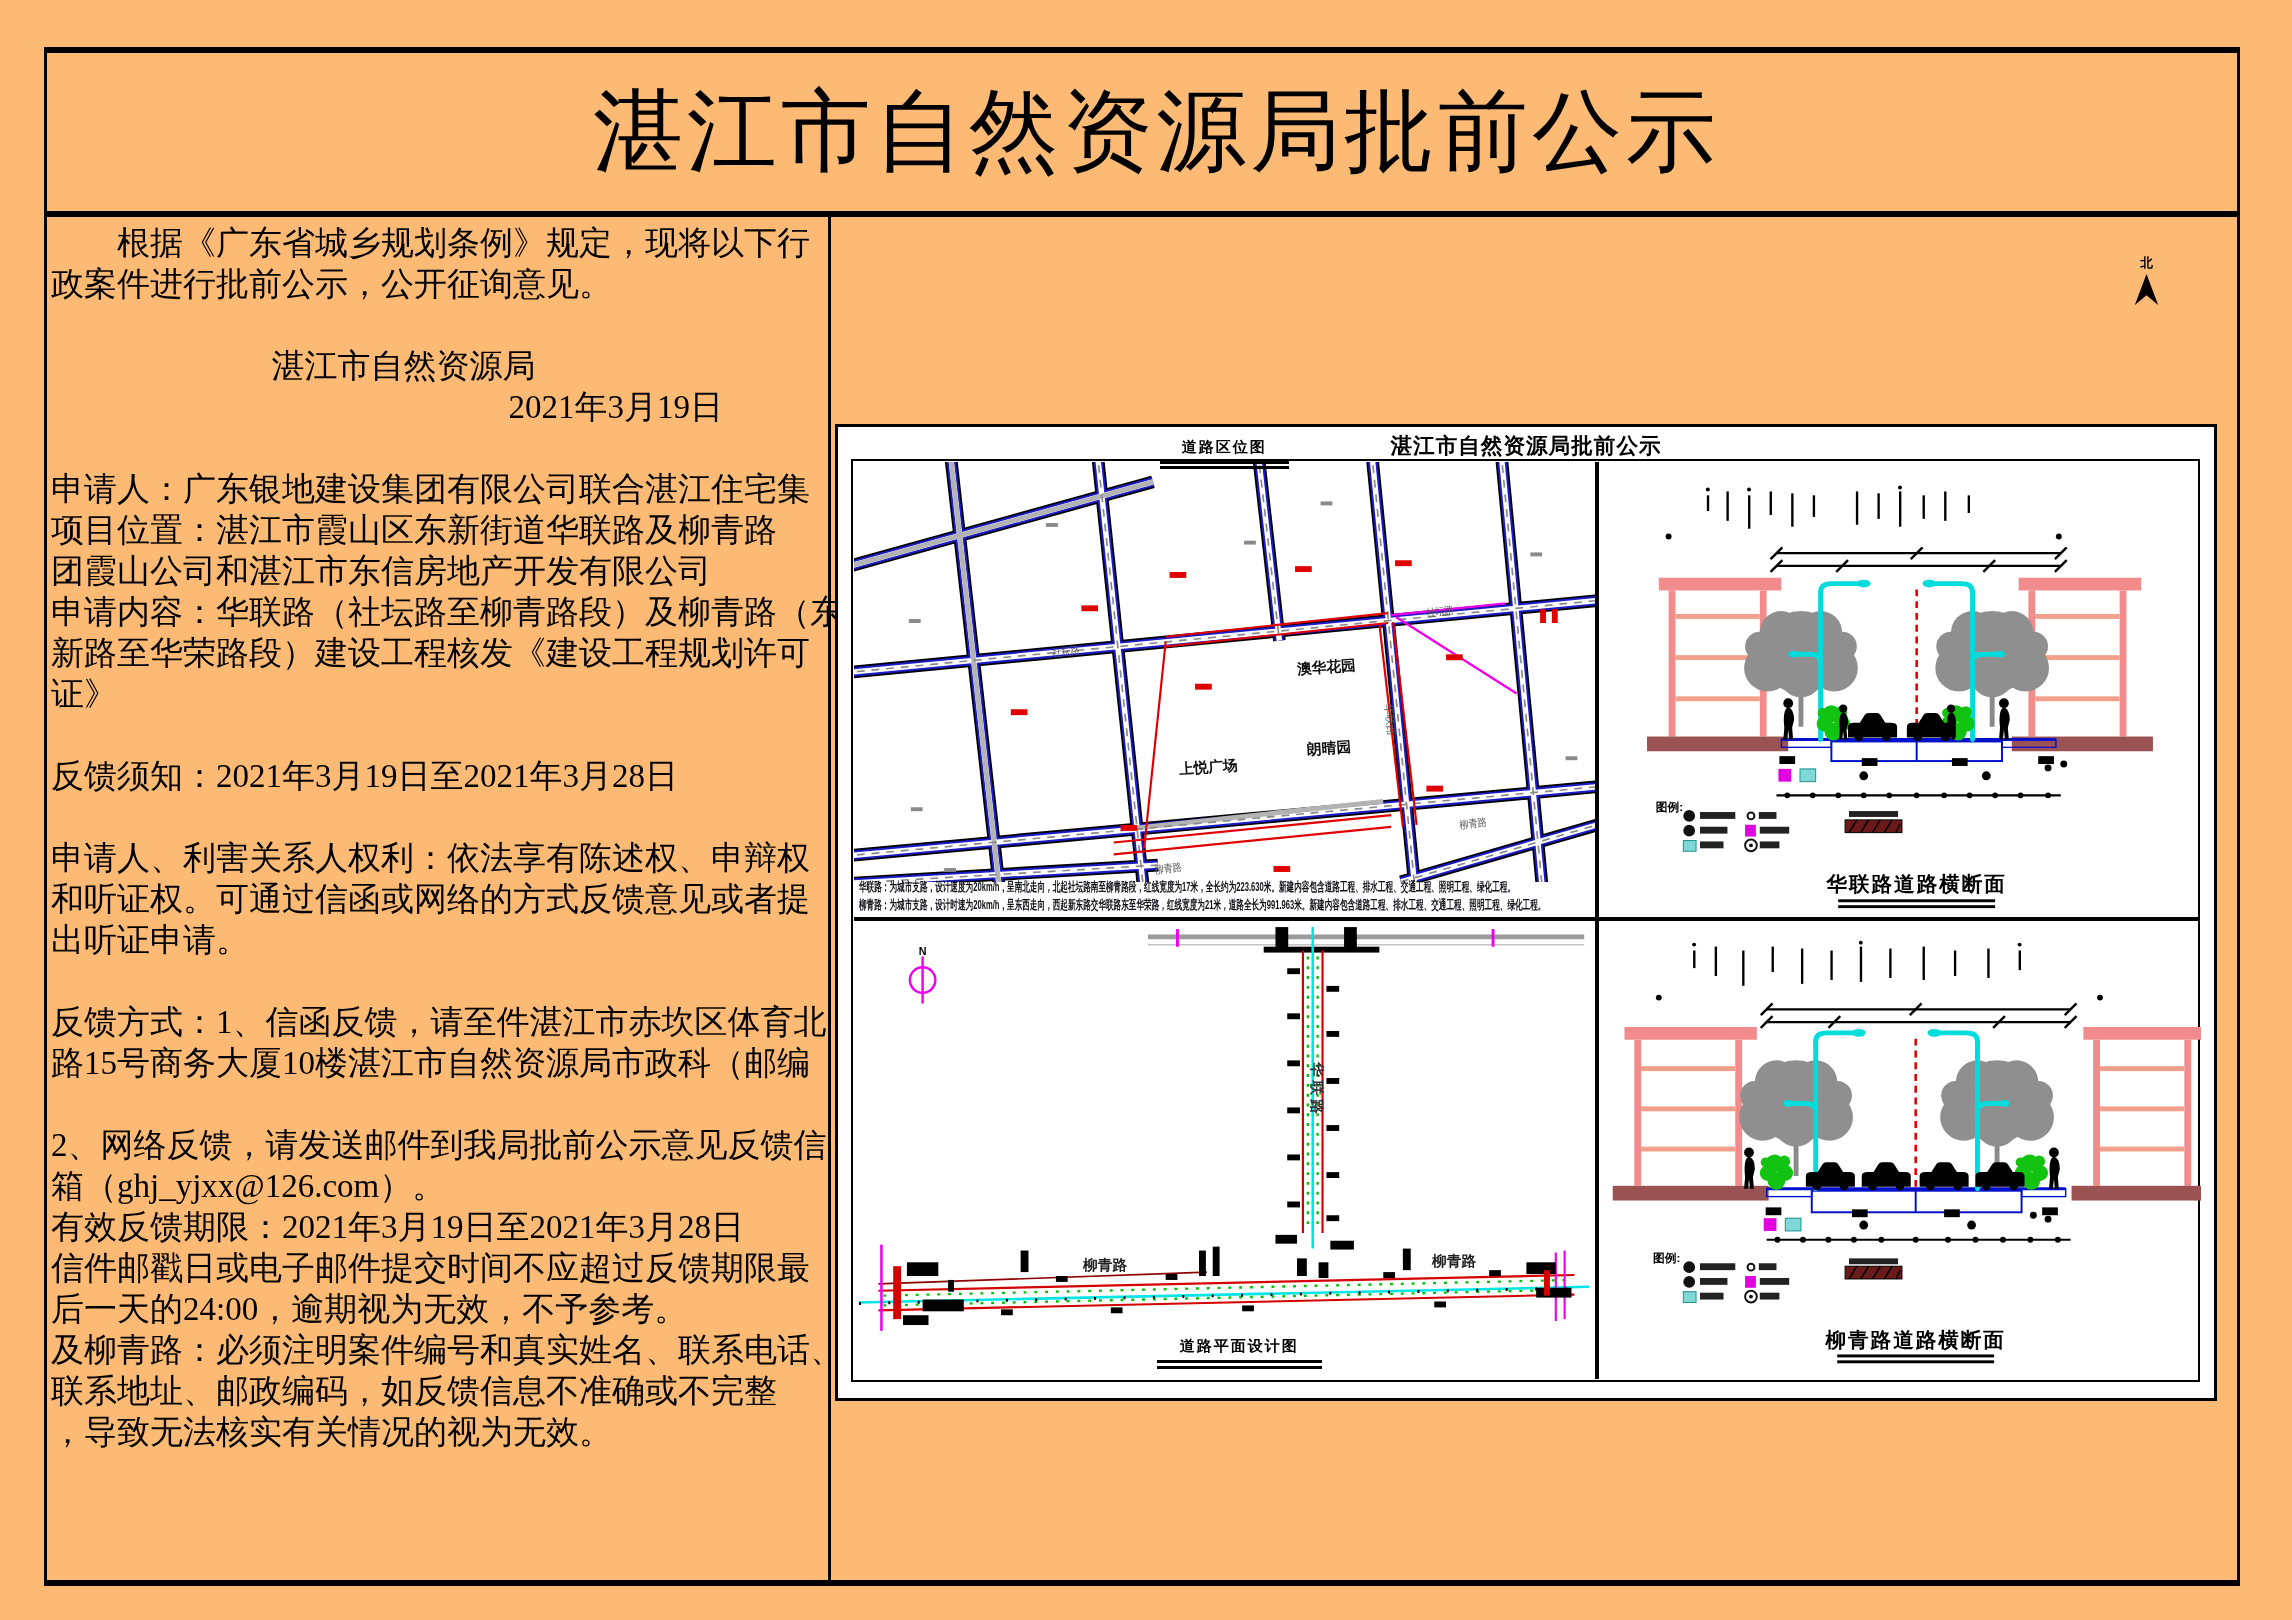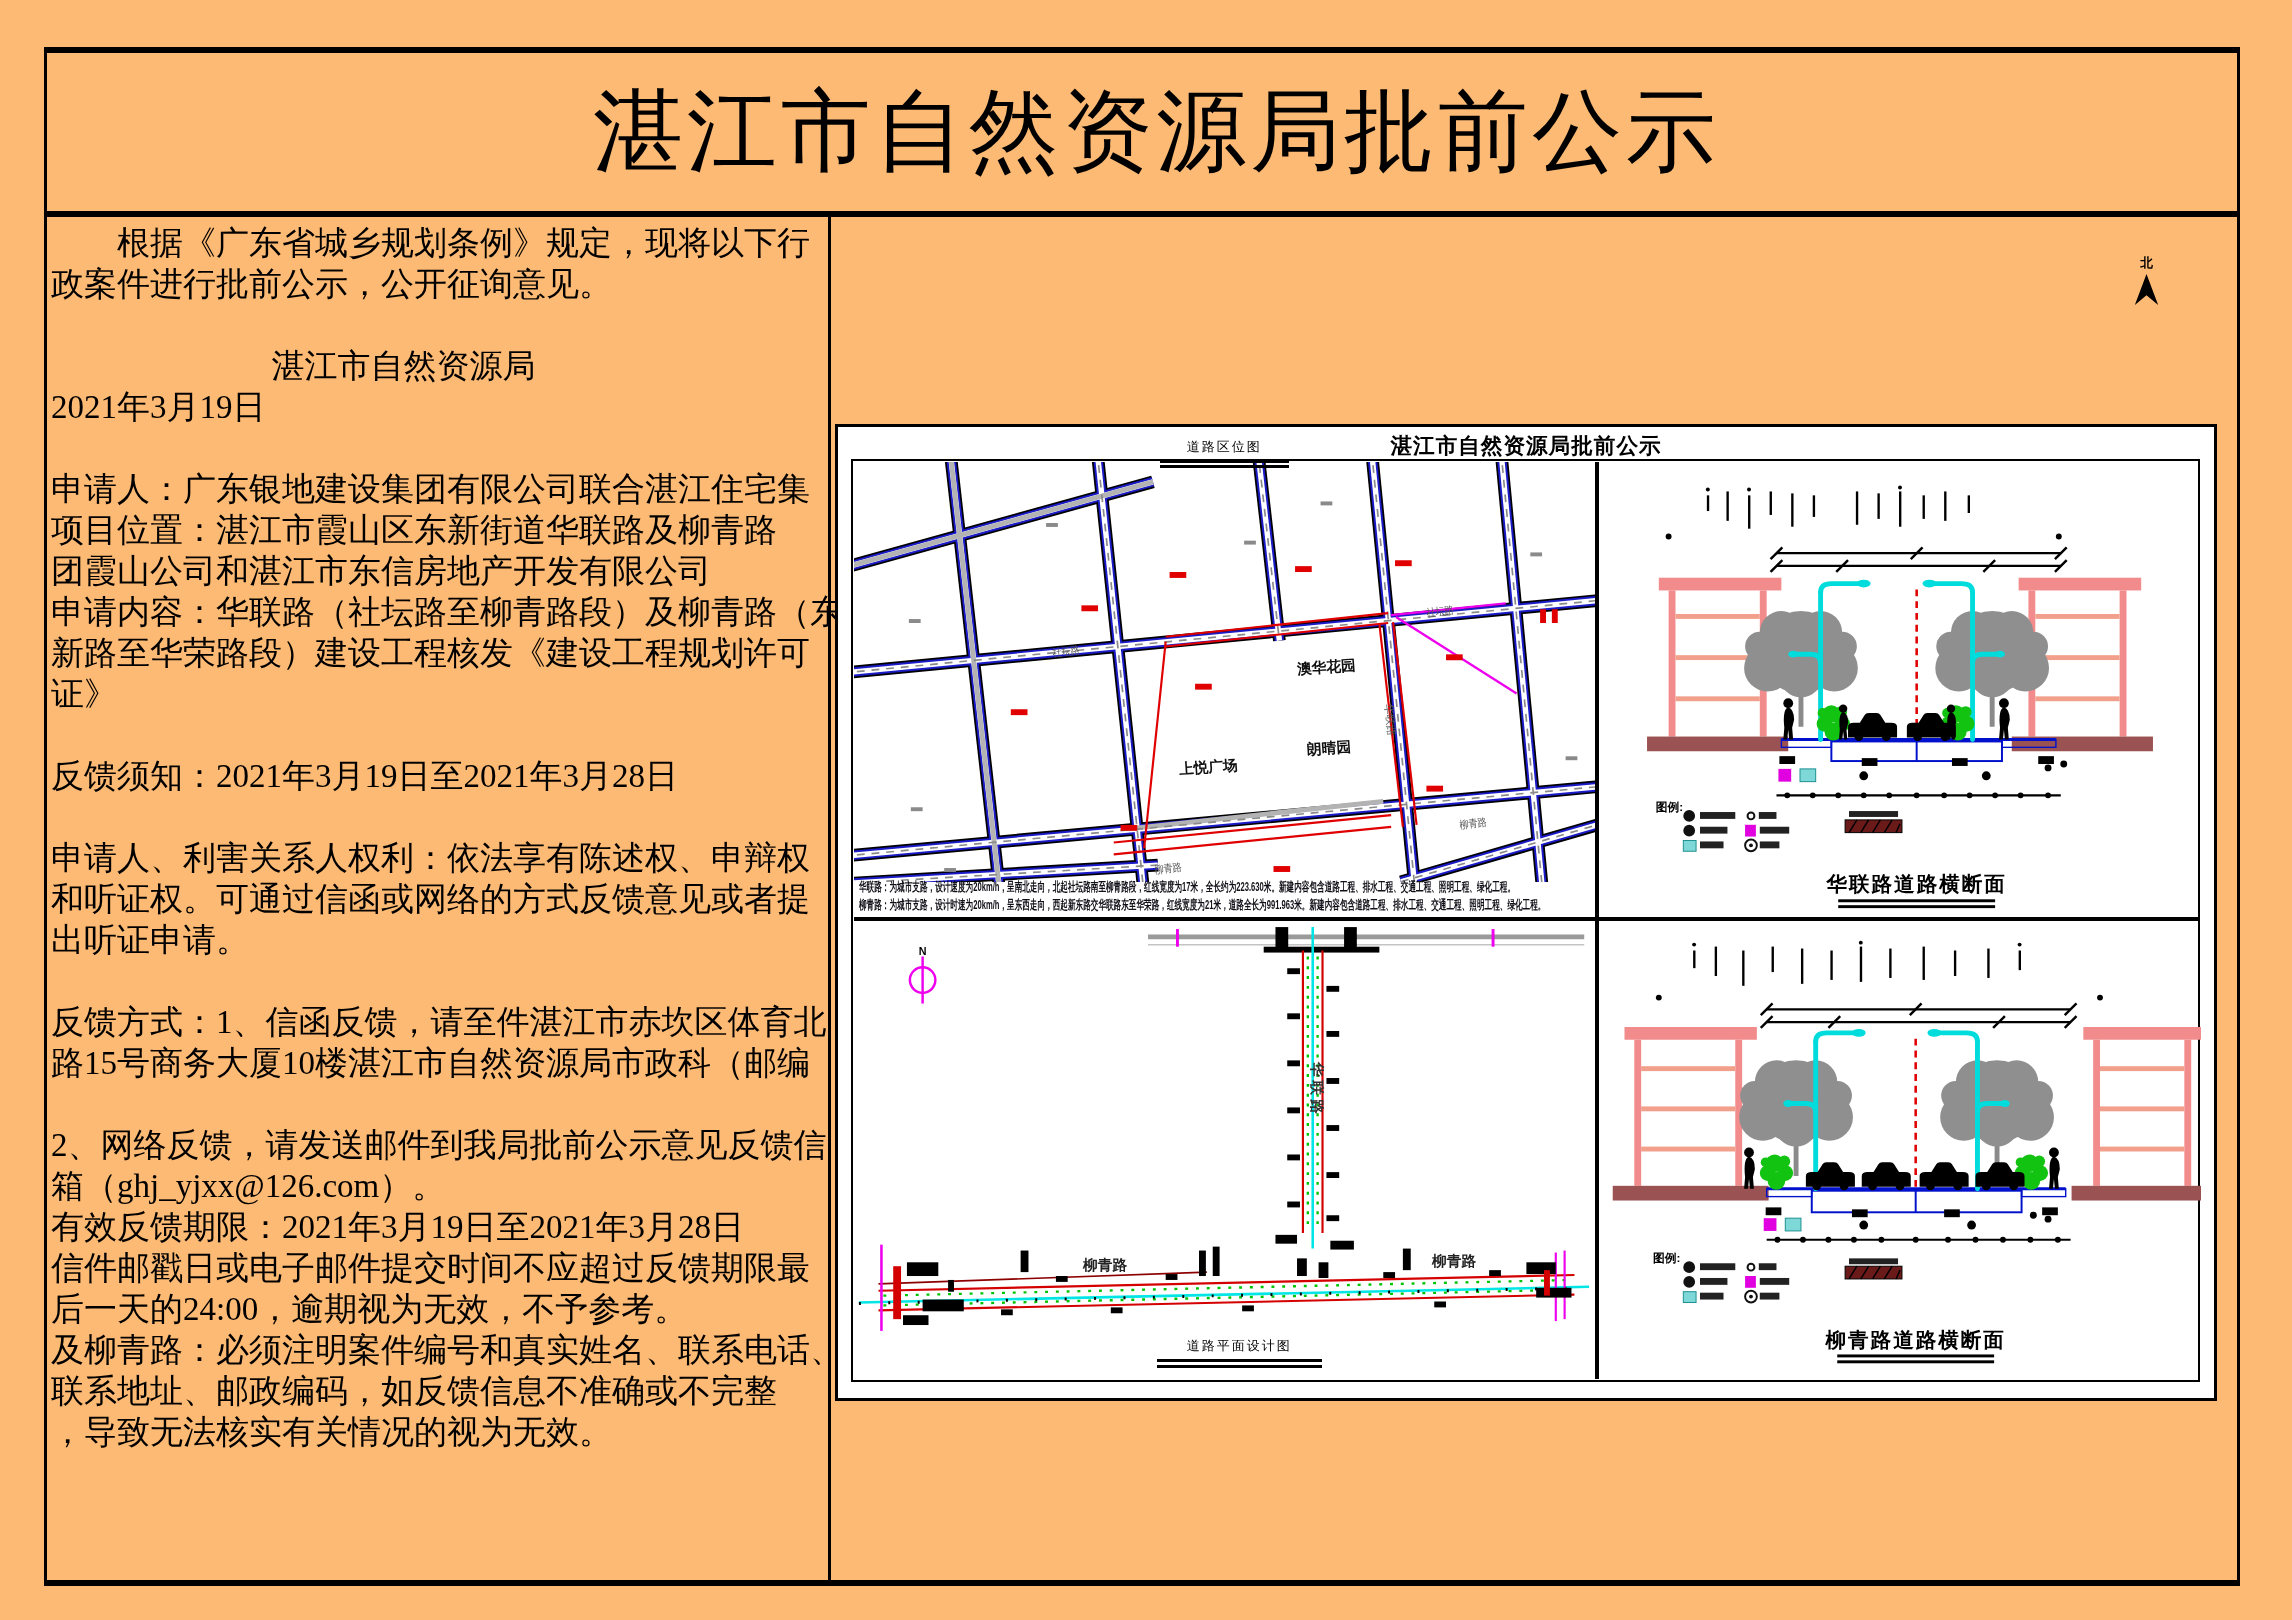--- a/index.html
+++ b/index.html
@@ -9,21 +9,21 @@
         border:3.9px solid #000;border-top-width:6.9px;border-bottom-width:6.9px;box-sizing:border-box;}
   .doc-title{position:absolute;left:0;top:71px;width:2293px;text-align:center;
         font-size:90px;letter-spacing:3.9px;white-space:nowrap;padding-left:19.6px;box-sizing:border-box;}
   .title-rule{position:absolute;left:44px;top:211px;width:2196px;height:5.9px;background:#000;}
   .col-divider{position:absolute;left:828px;top:214px;width:2.9px;height:1370px;background:#000;}
 
   
   .notice{position:absolute;left:51px;top:223px;width:774px;}
   .ln{min-height:41px;line-height:41px;font-size:33px;white-space:nowrap;}
   .ln.ra{text-align:center;padding-right:69px;}
-  .ln.rb{text-align:left;padding-right:102px;}
+  .ln.rb{text-align:right;padding-right:102px;}
 
   
   .north-arrow{position:absolute;left:2129px;top:257px;width:35px;text-align:center;}
   .north-label{font-size:12.7px;line-height:12.7px;font-family:"Liberation Sans",sans-serif;font-weight:bold;}
 
   
   .panel{position:absolute;left:835px;top:424px;width:1382px;height:977px;
          border:3.9px solid #000;box-sizing:border-box;background:#fff;
          font-family:"Liberation Sans","DejaVu Sans",sans-serif;}
   .panel-title{position:absolute;left:0;top:3.9px;width:100%;text-align:center;
@@ -33,21 +33,21 @@
   .qdiv-v{position:absolute;left:757px;top:35px;width:3.9px;height:917px;background:#000;}
   .qdiv-h{position:absolute;left:15.7px;top:490px;width:1346px;height:3.9px;background:#000;}
 
   svg{position:absolute;}
   .map{left:15.7px;top:35px;}
   .plan{left:15.7px;top:494px;}
   .xc{left:761px;top:35px;}
   .xd{left:761px;top:494px;}
 
   .sec-head{position:absolute;text-align:center;}
-  .sec-title{font-size:13px;font-weight:normal;letter-spacing:2px;}
+  .sec-title{font-size:15px;font-weight:bold;letter-spacing:2px;}
   .dul{margin:3.9px auto 0;}
   .dul div{height:2.9px;background:#000;margin-bottom:2.9px;}
   .loc-head{left:15.7px;top:10.8px;width:741px;}
   .loc-head .dul{width:129px;}
   .planh{left:15.7px;top:910px;width:741px;padding-left:15px;}
   .planh .dul{width:165px;}
 
   .map-label{position:absolute;font-size:14.7px;font-weight:bold;color:#111;white-space:nowrap;
              transform:rotate(-4deg);}
   .roadname{position:absolute;font-size:10.8px;color:#555;white-space:nowrap;transform:rotate(-7deg) scaleX(.85);}

